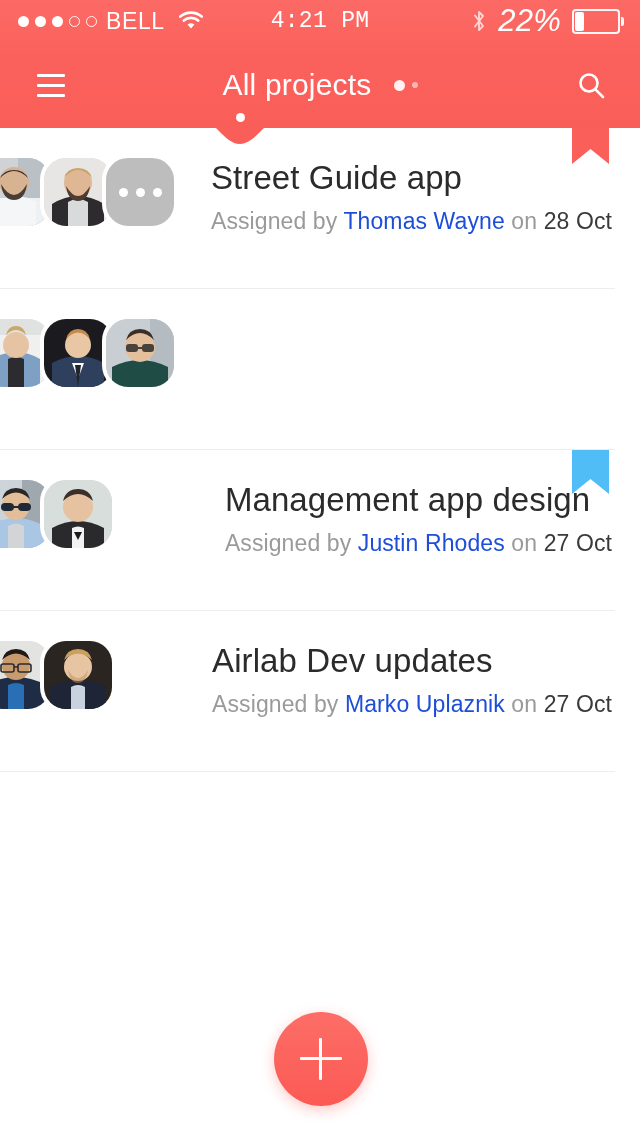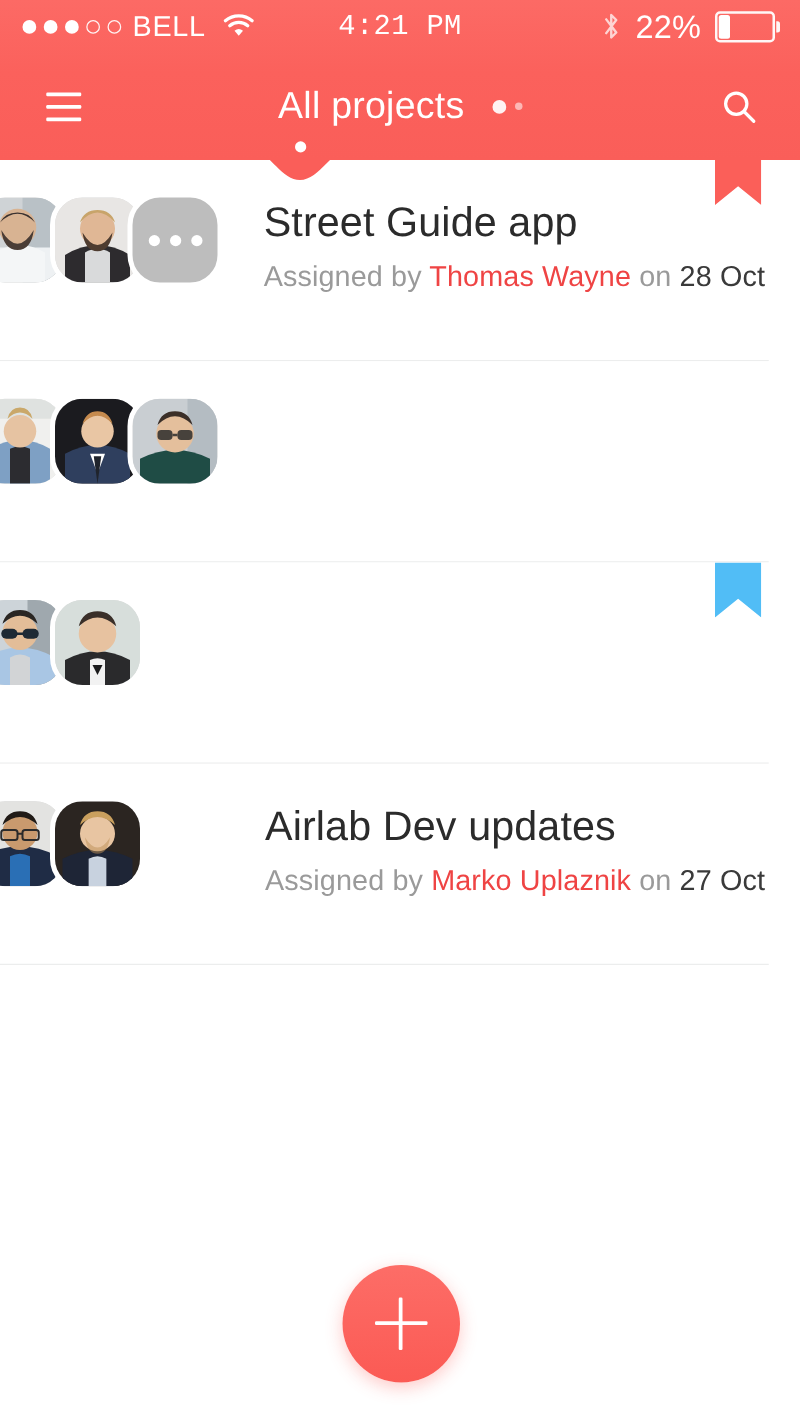--- a/index.html
+++ b/index.html
@@ -28,21 +28,21 @@
   .sig-dot.empty { background:transparent; border:1.6px solid rgba(255,255,255,.92); width:11px; height:11px; }
   .carrier { font-size:23px; letter-spacing:.6px; color:#fff; font-weight:400; }
   .wifi { width:26px; height:20px; position:relative; margin-left:4px; }
   .sb-center {
     position:absolute; left:0; top:0; width:640px; height:42px;
     display:flex; align-items:center; justify-content:center;
     font-size:23px; color:#ffffff; letter-spacing:.3px;font-family:Liberation Mono, monospace;
   }
   .sb-right { position:absolute; right:16px; top:0; height:42px; display:flex; align-items:center; gap:11px; }
   .bt-icon { width:16px; height:24px; opacity:.72; }
-  .batt-pct { font-size:26px; color:#fff; letter-spacing:.2px; }
+  .batt-pct { font-size:31px; color:#fff; letter-spacing:.2px;font-style:italic; }
   .battery { position:relative; width:52px; height:25px; }
   .battery .shell {
     position:absolute; left:0; top:0; width:48px; height:25px;
     border:2px solid rgba(255,255,255,.95); border-radius:4px;
   }
   .battery .cap {
     position:absolute; right:0; top:8px; width:3px; height:9px;
     background:rgba(255,255,255,.95); border-radius:0 2px 2px 0;
   }
   .battery .fill {
@@ -117,21 +117,21 @@
   .avatar-more i { width:9px; height:9px; border-radius:50%; background:#ffffff; display:block; }
 
   .row-text { position:absolute; right:28px; top:32px; text-align:left; }
   .row-title {
     font-size:33px; color:#2b2b2b; font-weight:400; letter-spacing:.1px; line-height:1.12;
     white-space:nowrap;
   }
   .row-sub {
     margin-top:11px; font-size:23px; color:#9a9a9a; letter-spacing:.1px; white-space:nowrap;
   }
-  .row-sub .name { color:#ef4444; }
+  .row-sub .name { color:#1d4ed8; }
   .row-sub .on { color:#9a9a9a; }
   .row-sub .date { color:#3a3a3a; }
 
   
   .fab {
     position:absolute; left:274px; top:1012px; width:94px; height:94px;
     border-radius:50%;
     background:linear-gradient(180deg,#fd6d67 0%,#fb5a54 100%);
     box-shadow:0 4px 14px rgba(251,90,84,.32);
     cursor:pointer;
@@ -324,20 +324,29 @@
           <svg class="ph" width="100%" height="100%" viewBox="0 0 68 68" preserveAspectRatio="xMidYMid slice">
             <rect width="68" height="68" fill="#d7dedb"></rect>
             <path d="M8 48 q26 -14 52 0 v20 h-52 z" fill="#2a2a2c"></path>
             <path d="M28 48 q6 -3 12 0 v20 h-12 z" fill="#f2f2f2"></path>
             <path d="M30 52 l4 8 l4 -8 z" fill="#1b1b1c"></path>
             <circle cx="34" cy="27" r="15" fill="#e7c2a0"></circle>
             <path d="M19 21 q15 -14 30 0 q-3 -12 -15 -12 q-12 0 -15 12 z" fill="#3a2f29"></path>
           </svg>
         </div>
       </div>
+      <div class="row-text">
+        <div class="row-title">Management app design</div>
+        <div class="row-sub">
+          <span>Assigned by</span>
+          <span class="name">Justin Rhodes</span>
+          <span class="on">on</span>
+          <span class="date">27 Oct</span>
+        </div>
+      </div>
       <div class="row-divider"></div>
     </div>
 
     <div class="row">
       <div class="avatars">
         <div class="avatar">
           <svg class="ph" width="100%" height="100%" viewBox="0 0 68 68" preserveAspectRatio="xMidYMid slice">
             <rect width="68" height="68" fill="#e3e3e1"></rect>
             <path d="M4 44 q30 -16 60 0 v24 h-60 z" fill="#1f2c45"></path>
             <path d="M26 44 q8 -4 16 0 v24 h-16 z" fill="#2a6fb5"></path>

